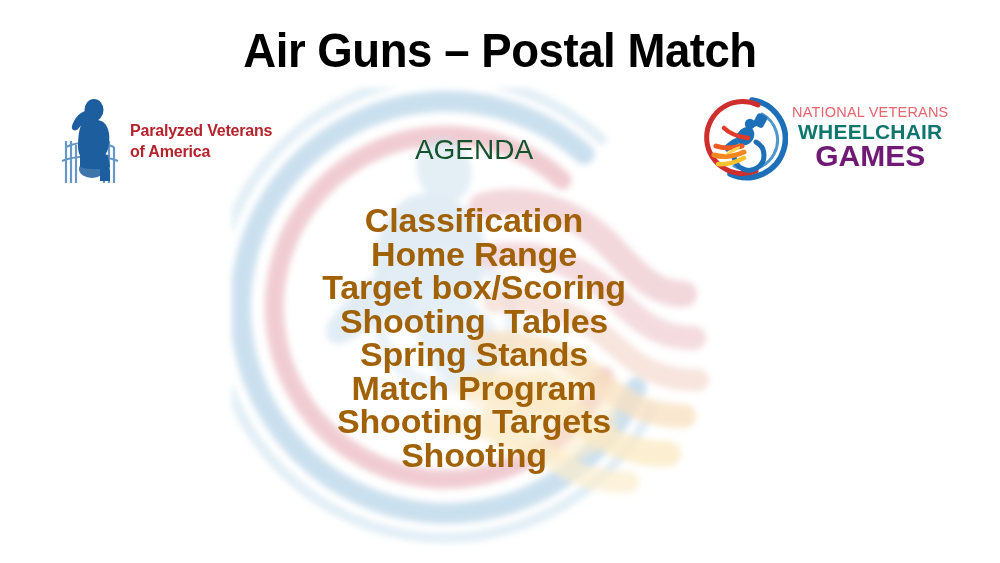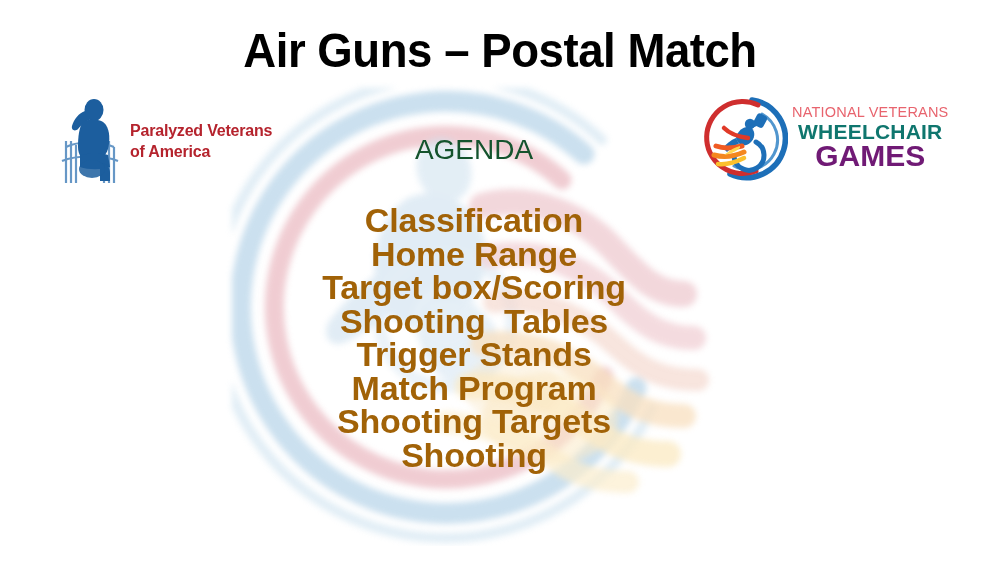--- a/index.html
+++ b/index.html
@@ -295,19 +295,19 @@
     </div>
   </div>
 
   <div id="agenda-heading">AGENDA</div>
 
   <div id="agenda-list">
     <div class="agenda-item">Classification</div>
     <div class="agenda-item">Home Range</div>
     <div class="agenda-item">Target box/Scoring</div>
     <div class="agenda-item">Shooting  Tables</div>
-    <div class="agenda-item">Trigger Stands</div>
+    <div class="agenda-item">Spring Stands</div>
     <div class="agenda-item">Match Program</div>
     <div class="agenda-item">Shooting Targets</div>
     <div class="agenda-item">Shooting</div>
   </div>
 
 </div>
 
 </body></html>

